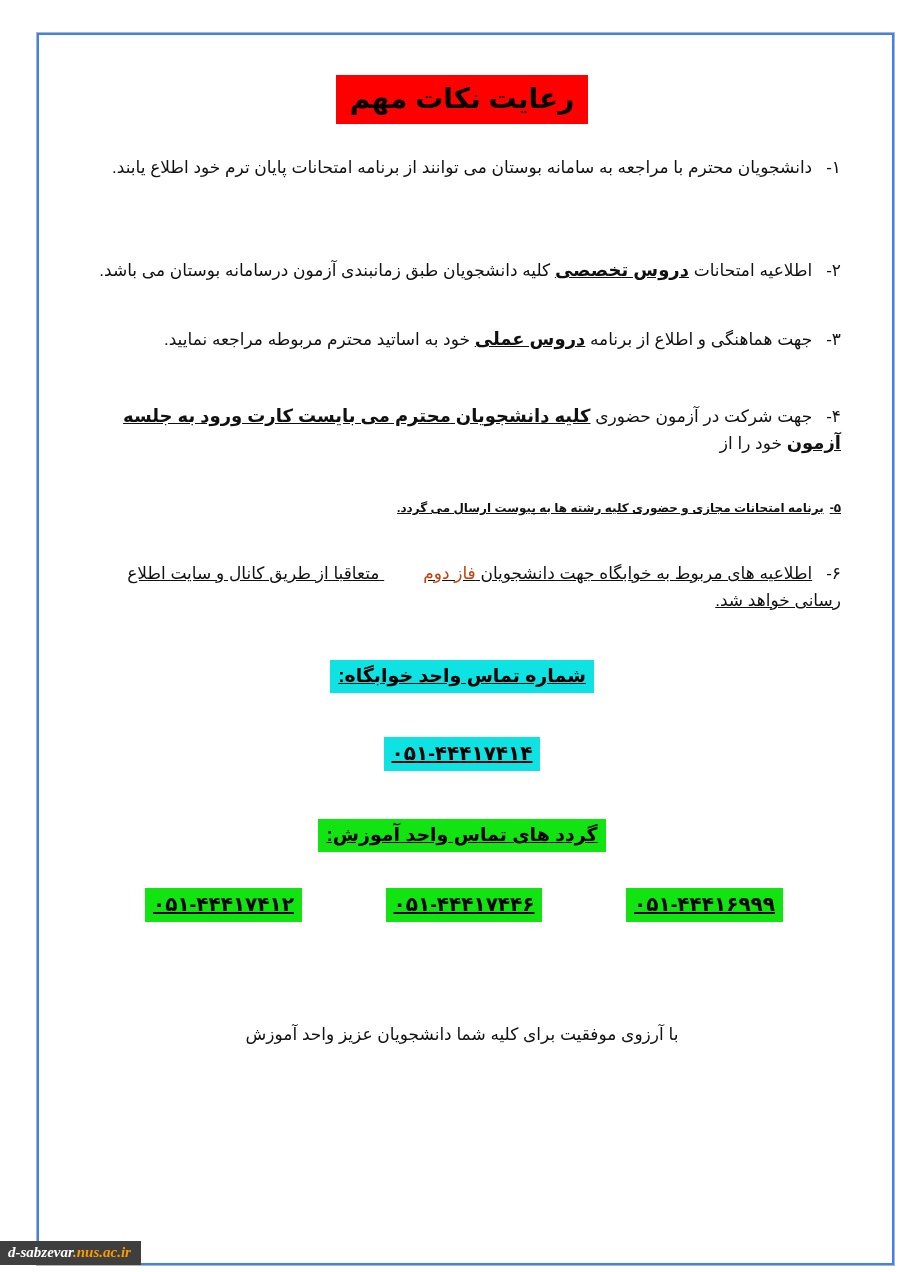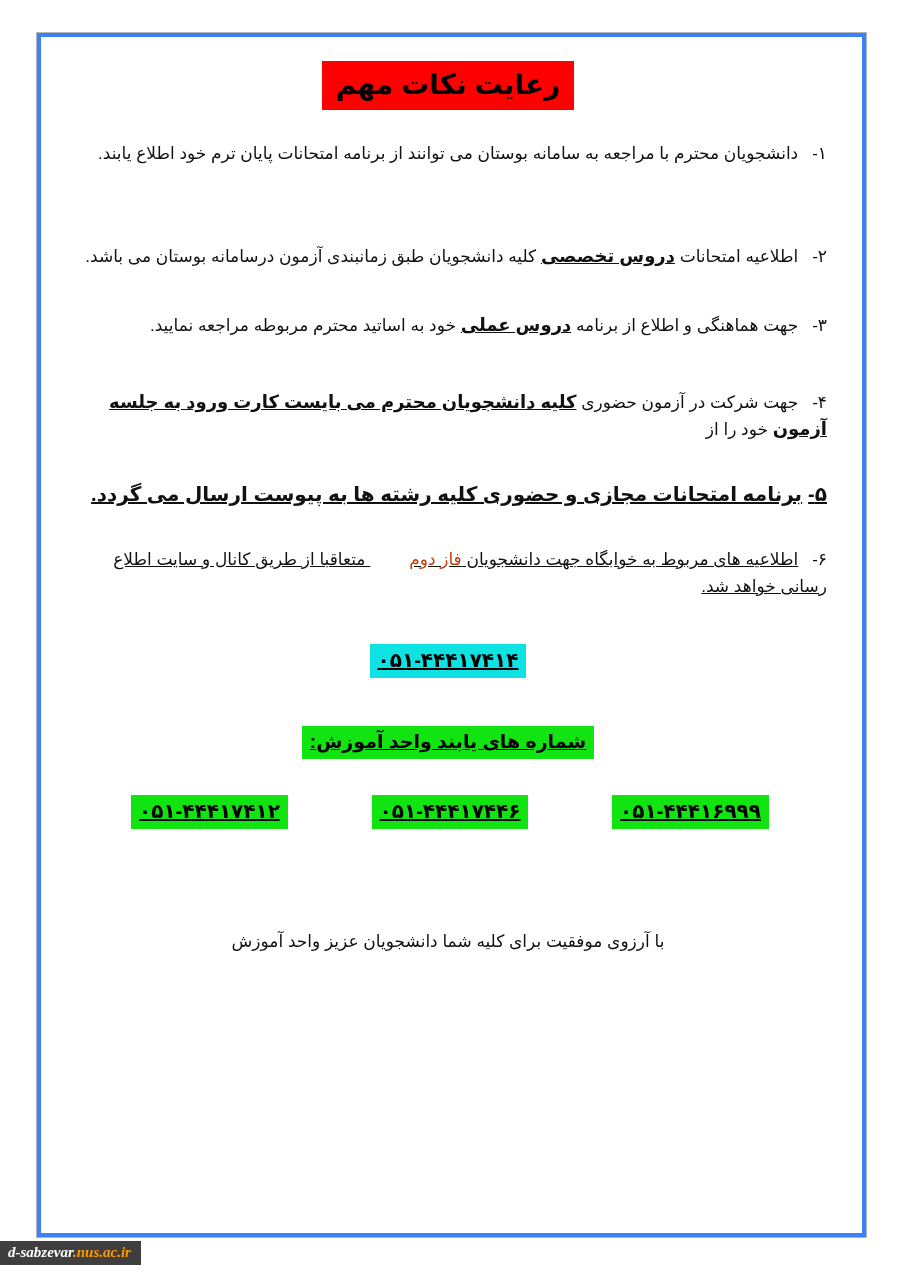--- a/index.html
+++ b/index.html
@@ -11,25 +11,25 @@
     font-family: "Liberation Sans", "DejaVu Sans", sans-serif;
     overflow: hidden;
     position: relative;
   }
   .page {
     position: absolute;
     left: 37px;
     top: 33px;
     width: 821px;
     height: 1196px;
-    border: 4px solid #3b82f6;
+    border: 2px solid #3b82f6;
     box-shadow: 0 0 0 1px #b5b5b5;
     background: #ffffff;
     box-sizing: content-box;
-    padding: 0;
+    padding: 16px;
   }
   .content {
     padding: 22px 35px 0 28px;
   }
   .title-row { text-align: center; margin-top: 2px; }
   .title-box {
     display: inline-block;
     background: #fe0000;
     color: #000;
     font-weight: bold;
@@ -44,21 +44,21 @@
     line-height: 27px;
     color: #111;
   }
   .num { display: inline-block; margin-left: 14px; }
   .bu { font-weight: bold; text-decoration: underline; font-size: 18px; }
   .item-1 { margin-top: 30px; }
   .item-2 { margin-top: 76px; }
   .item-3 { margin-top: 42px; }
   .item-4a { margin-top: 50px; }
   .item-4b { margin-top: 42px; padding-right: 35px; }
-  .item-5 { margin-top: 38px; font-weight: bold; font-size: 20px; }
+  .item-5 { margin-top: 38px; font-weight: bold; font-size: 12px; }
   .item-5 .u-all { text-decoration: underline; }
   .item-5 .num { margin-left: 6px; text-decoration: underline; }
   .item-6 { margin-top: 38px; }
   .item-6 .u-wrap { text-decoration: underline; }
   .url-link {
     color: #2047c8;
     font-weight: bold;
     text-decoration: underline;
     font-size: 18px;
     cursor: pointer;
@@ -138,27 +138,30 @@
 
 
     <div class="item item-5" dir="rtl">
       <span class="num">۵-</span><span class="u-all">برنامه امتحانات مجازی و حضوری کلیه رشته ها به پیوست ارسال می گردد.</span>
     </div>
 
     <div class="item item-6" dir="rtl">
       <span class="num">۶-</span><span class="u-wrap"><span>اطلاعیه های مربوط به خوابگاه جهت دانشجویان </span><span class="red-text">فاز دوم</span><span> متعاقبا از طریق کانال و سایت اطلاع رسانی خواهد شد.</span></span>
     </div>
 
+    <div class="center-row row-hostel-label">
+      <span class="hl cyan">شماره تماس واحد خوابگاه:</span>
+    </div>
 
     <div class="center-row row-hostel-phone">
       <span class="hl cyan phone" dir="ltr">۰۵۱-۴۴۴۱۷۴۱۴</span>
     </div>
 
     <div class="center-row row-edu-label">
-      <span class="hl green">شماره های یابند واحد آموزش:</span>
+      <span class="hl green">گردد های تماس واحد آموزش:</span>
     </div>
 
     <div class="phones-row">
       <span class="hl green phone" dir="ltr">۰۵۱-۴۴۴۱۷۴۱۲</span>
       <span class="hl green phone" dir="ltr">۰۵۱-۴۴۴۱۷۴۴۶</span>
       <span class="hl green phone" dir="ltr">۰۵۱-۴۴۴۱۶۹۹۹</span>
     </div>
 
     <div class="closing-row">با آرزوی موفقیت برای کلیه شما دانشجویان عزیز واحد آموزش</div>
 

